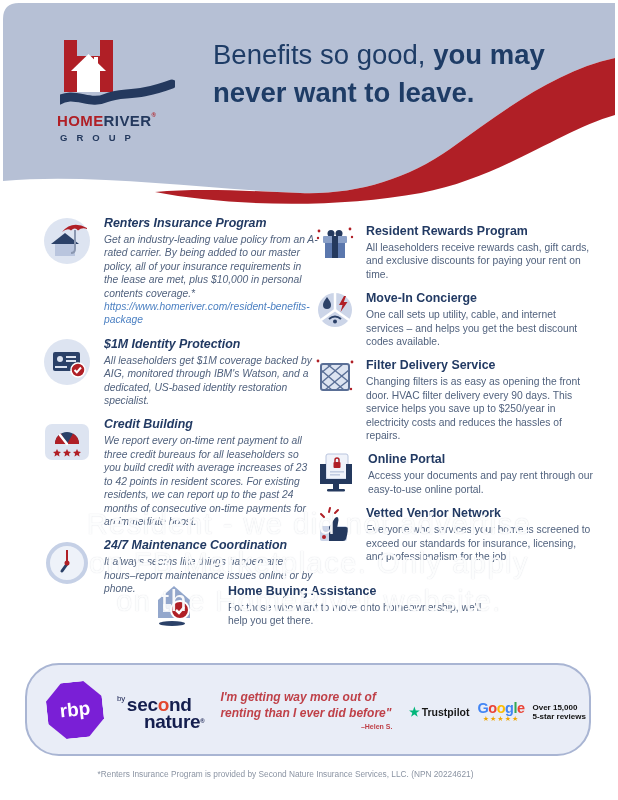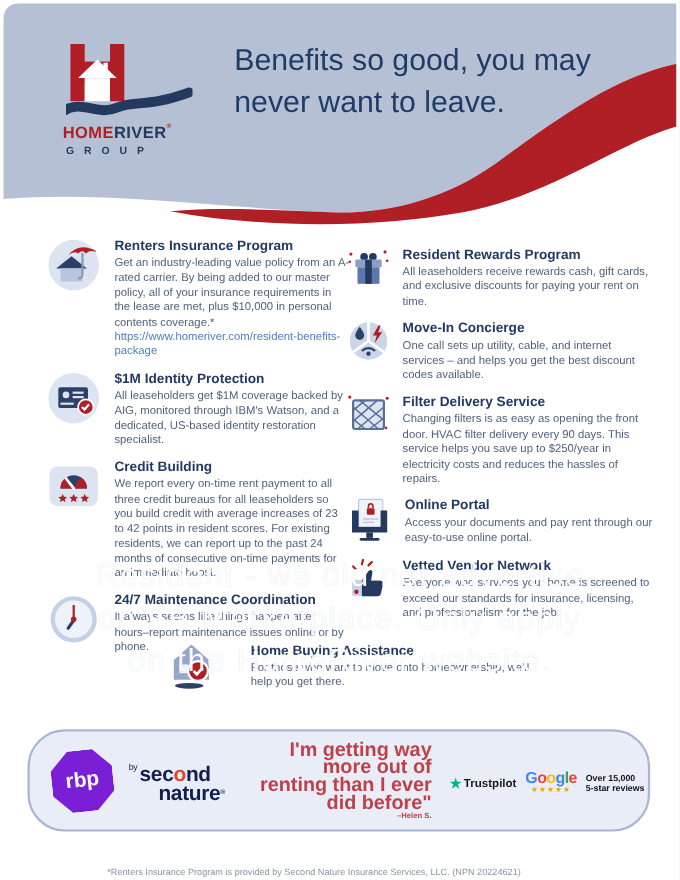--- a/index.html
+++ b/index.html
@@ -13,28 +13,28 @@
   .hdr-svg { position:absolute; top:3px; left:3px; }
   .logo { position:absolute; top:40px; left:60px; width:120px; }
   .logo-h-svg { display:block; }
   .logo-word { position:absolute; top:72px; left:-3px; font-weight:800; font-size:15px; letter-spacing:.4px; white-space:nowrap; }
   .logo-home { color:#b01f26; }
   .logo-river { color:#24395e; }
   .logo-reg { color:#b01f26; font-size:6px; vertical-align:top; }
   .logo-group { position:absolute; top:92px; left:0; color:#24395e; font-size:9.5px; font-weight:700; letter-spacing:9px; }
   .headline { position:absolute; top:36px; left:213px; font-size:27.5px; line-height:38px; color:#1e3c66; }
   .hl-normal { font-weight:500; }
-  .hl-bold { font-weight:400; }
+  .hl-bold { font-weight:700; }
   
   .col { position:absolute; }
   .col-left { left:42px; top:216px; width:276px; }
   .col-right { left:316px; top:224px; width:280px; }
   .item { display:flex; gap:12px; margin-bottom:10px; }
   .ic { flex:0 0 auto; }
-  .txt-l { width:214px; }
+  .txt-l { width:214px;font-style:italic; }
   .txt-r { width:234px; }
   .b-title { font-size:12.4px; font-weight:800; color:#223a63; margin-bottom:3px; }
   .b-body { font-size:10.3px; line-height:13.4px; color:#51627e; }
   .b-link { display:block; font-size:10.3px; line-height:13.4px; color:#4c80c2; text-decoration:none; overflow-wrap:anywhere; }
   .center-item { position:absolute; left:150px; top:578px; display:flex; gap:28px; }
   .center-item .txt-c { width:270px; padding-top:6px; }
   
   .watermark {
     position:absolute; top:505px; left:0; width:618px; z-index:9;
     text-align:center; color:rgba(255,255,255,0.93);
@@ -56,41 +56,41 @@
     transform:rotate(-6deg);
     display:flex; align-items:center; justify-content:center;
     color:#fff; font-weight:800; font-size:19px;
   }
   .sn-wrap { color:#141e4e; font-weight:800; font-size:19px; letter-spacing:-0.3px; line-height:17px; flex:0 0 auto; }
   .sn-by { font-size:8px; font-weight:400; vertical-align:10px; margin-right:2px; }
   .sn-o { color:#e2472e; }
   .sn-line2 { padding-left:27px; }
   .sn-reg { font-size:6px; vertical-align:top; }
   .testimonial { width:172px; margin-left:6px; color:#bf4048; flex:0 0 auto; }
-  .t-quote { font-size:18px; font-weight:700; line-height:16px; text-align:right; }
+  .t-quote { font-size:12px; font-weight:700; line-height:16px; text-align:left;font-style:italic; }
   .t-attr { font-size:7px; font-weight:700; text-align:right; margin-top:2px; }
   .media { margin-left:auto; width:190px; flex:0 0 auto; }
   .m-row1 { display:flex; align-items:center; justify-content:center; gap:6px; }
   .m-row2 { display:flex; align-items:center; justify-content:center; gap:8px; margin-top:4px; }
   .usat { display:flex; align-items:center; gap:2px; }
   .usat-circle { width:11px; height:11px; border-radius:50%; background:#2196f3; }
   .usat-text { font-size:3.6px; font-weight:800; color:#1a1a2e; line-height:4px; }
   .m-forbes { font-family:"Liberation Serif", serif; font-weight:700; font-size:12.5px; color:#111; }
   .m-house { font-family:"Liberation Serif", serif; font-weight:700; font-size:12.5px; color:#111; }
   .m-yahoo { font-size:11.5px; font-weight:800; font-style:italic; color:#5f01d1; }
   .m-inc { font-family:"Liberation Serif", serif; font-weight:800; font-size:13.5px; color:#000; }
   .m-trust { display:flex; align-items:center; gap:2px; font-size:10.5px; font-weight:700; color:#191919; }
   .tp-star { color:#00b67a; font-size:12px; }
   .m-google { display:flex; flex-direction:column; align-items:center; line-height:13px;text-align:center; }
   .g-word { font-size:14.5px; font-weight:700; letter-spacing:-0.5px; }
   .g-b{color:#4285F4}.g-r{color:#EA4335}.g-y{color:#FBBC05}.g-g{color:#34A853}
   .g-stars { font-size:7px; color:#f0a500; letter-spacing:1px; line-height:7px; }
   .m-reviews { font-size:8px; font-weight:800; color:#111; line-height:9px; }
   
-  .footer { position:absolute; top:787px; left:0; width:531px; text-align:center; font-size:8.3px; color:#8b94a3;padding-left:40px; }
+  .footer { position:absolute; top:769px; left:0; width:531px; text-align:center; font-size:8.3px; color:#8b94a3;padding-left:40px; }
 </style>
 </head>
 <body>
 
 <div class="page">
 
   <svg class="hdr-svg" width="612" height="212" viewBox="0 0 612 212">
     <path d="M0 16 Q0 0 16 0 L612 0 L612 55 C552 68 500 108 447 146 C403 177 351 192 297 190 C198 186 90 170 0 178 Z" fill="#b6c0d5"></path>
     <path d="M612 55 C552 68 500 108 447 146 C403 177 351 192 297 190 C248 188 196 185 152 189 C225 203 330 206 418 190 C498 175 556 128 612 112 Z" fill="#b01f26"></path>
   </svg>

